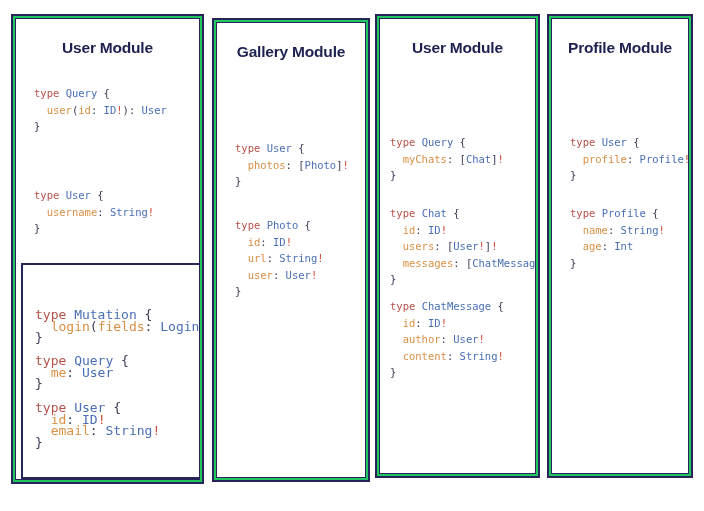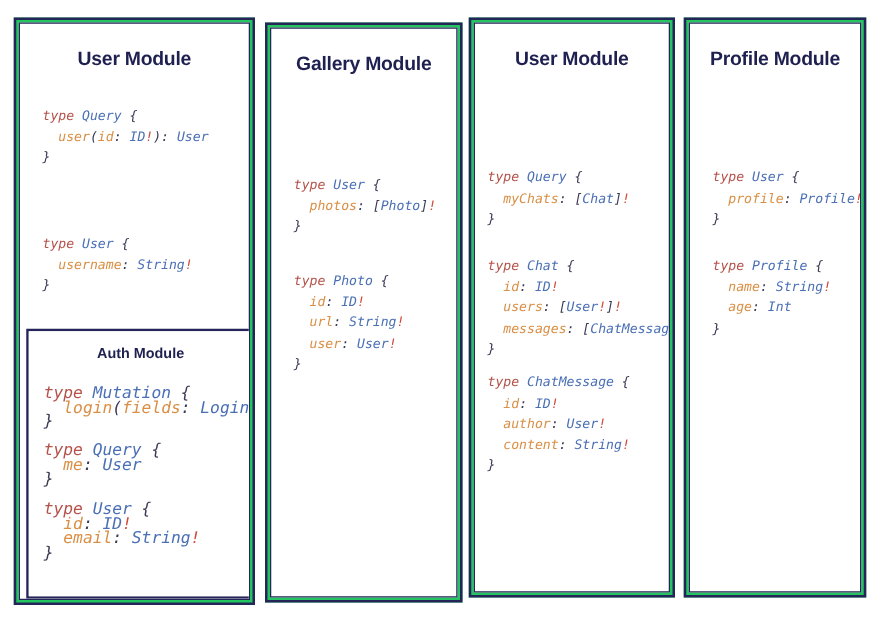--- a/index.html
+++ b/index.html
@@ -57,21 +57,20 @@
   }
 
   
   .code {
     position: absolute;
     font-family: "DejaVu Sans Mono", monospace;
     font-size: 10.5px;
     line-height: 16.5px;
     white-space: pre;
     color: #2b2b45;
-    font-style: italic;
   }
   .code.small {
     font-size: 13px;
     line-height: 11.6px;
   }
 
   .tok-kw   { color: #b5524a; }   
   .tok-type { color: #4a6fb5; }   
   .tok-fld  { color: #d98f45; }   
   .tok-bang { color: #cf4b3d; }   
@@ -107,21 +106,20 @@
 <body>
 
 <div id="board">
     <div class="card" style="left: 11px; top: 14px; width: 193px; height: 470px;">
       <div class="card-inner">
         <div class="card-title" style="top: 20px;">User Module</div>
         <div class="code" style="left: 18px; top: 66px;"><div><span class="tok-kw">type</span><span class="tok-pun"> </span><span class="tok-type">Query</span><span class="tok-pun"> {</span></div><div><span class="tok-pun">  </span><span class="tok-fld">user</span><span class="tok-pun">(</span><span class="tok-fld">id</span><span class="tok-pun">: </span><span class="tok-type">ID</span><span class="tok-bang">!</span><span class="tok-pun">): </span><span class="tok-type">User</span></div><div><span class="tok-pun">}</span></div></div>
         <div class="code" style="left: 18px; top: 168px;"><div><span class="tok-kw">type</span><span class="tok-pun"> </span><span class="tok-type">User</span><span class="tok-pun"> {</span></div><div><span class="tok-pun">  </span><span class="tok-fld">username</span><span class="tok-pun">: </span><span class="tok-type">String</span><span class="tok-bang">!</span></div><div><span class="tok-pun">}</span></div></div>
         <div class="nested-card" style="left: 5px; top: 244px; width: 183px; height: 216px;">
           <div class="nested-inner">
-            <div class="nested-title">Auth Module</div>
             <div class="code small" style="left: 12px; top: 44px;"><div><span class="tok-kw">type</span><span class="tok-pun"> </span><span class="tok-type">Mutation</span><span class="tok-pun"> {</span></div><div><span class="tok-pun">  </span><span class="tok-fld">login</span><span class="tok-pun">(</span><span class="tok-fld">fields</span><span class="tok-pun">: </span><span class="tok-type">LoginFields</span><span class="tok-pun">): </span><span class="tok-type">User</span></div><div><span class="tok-pun">}</span></div></div>
             <div class="code small" style="left: 12px; top: 90px;"><div><span class="tok-kw">type</span><span class="tok-pun"> </span><span class="tok-type">Query</span><span class="tok-pun"> {</span></div><div><span class="tok-pun">  </span><span class="tok-fld">me</span><span class="tok-pun">: </span><span class="tok-type">User</span></div><div><span class="tok-pun">}</span></div></div>
             <div class="code small" style="left: 12px; top: 137px;"><div><span class="tok-kw">type</span><span class="tok-pun"> </span><span class="tok-type">User</span><span class="tok-pun"> {</span></div><div><span class="tok-pun">  </span><span class="tok-fld">id</span><span class="tok-pun">: </span><span class="tok-type">ID</span><span class="tok-bang">!</span></div><div><span class="tok-pun">  </span><span class="tok-fld">email</span><span class="tok-pun">: </span><span class="tok-type">String</span><span class="tok-bang">!</span></div><div><span class="tok-pun">}</span></div></div>
           </div>
         </div>
       </div>
     </div>
     <div class="card" style="left: 212px; top: 18px; width: 158px; height: 464px;">
       <div class="card-inner">
         <div class="card-title" style="top: 20px;">Gallery Module</div>

